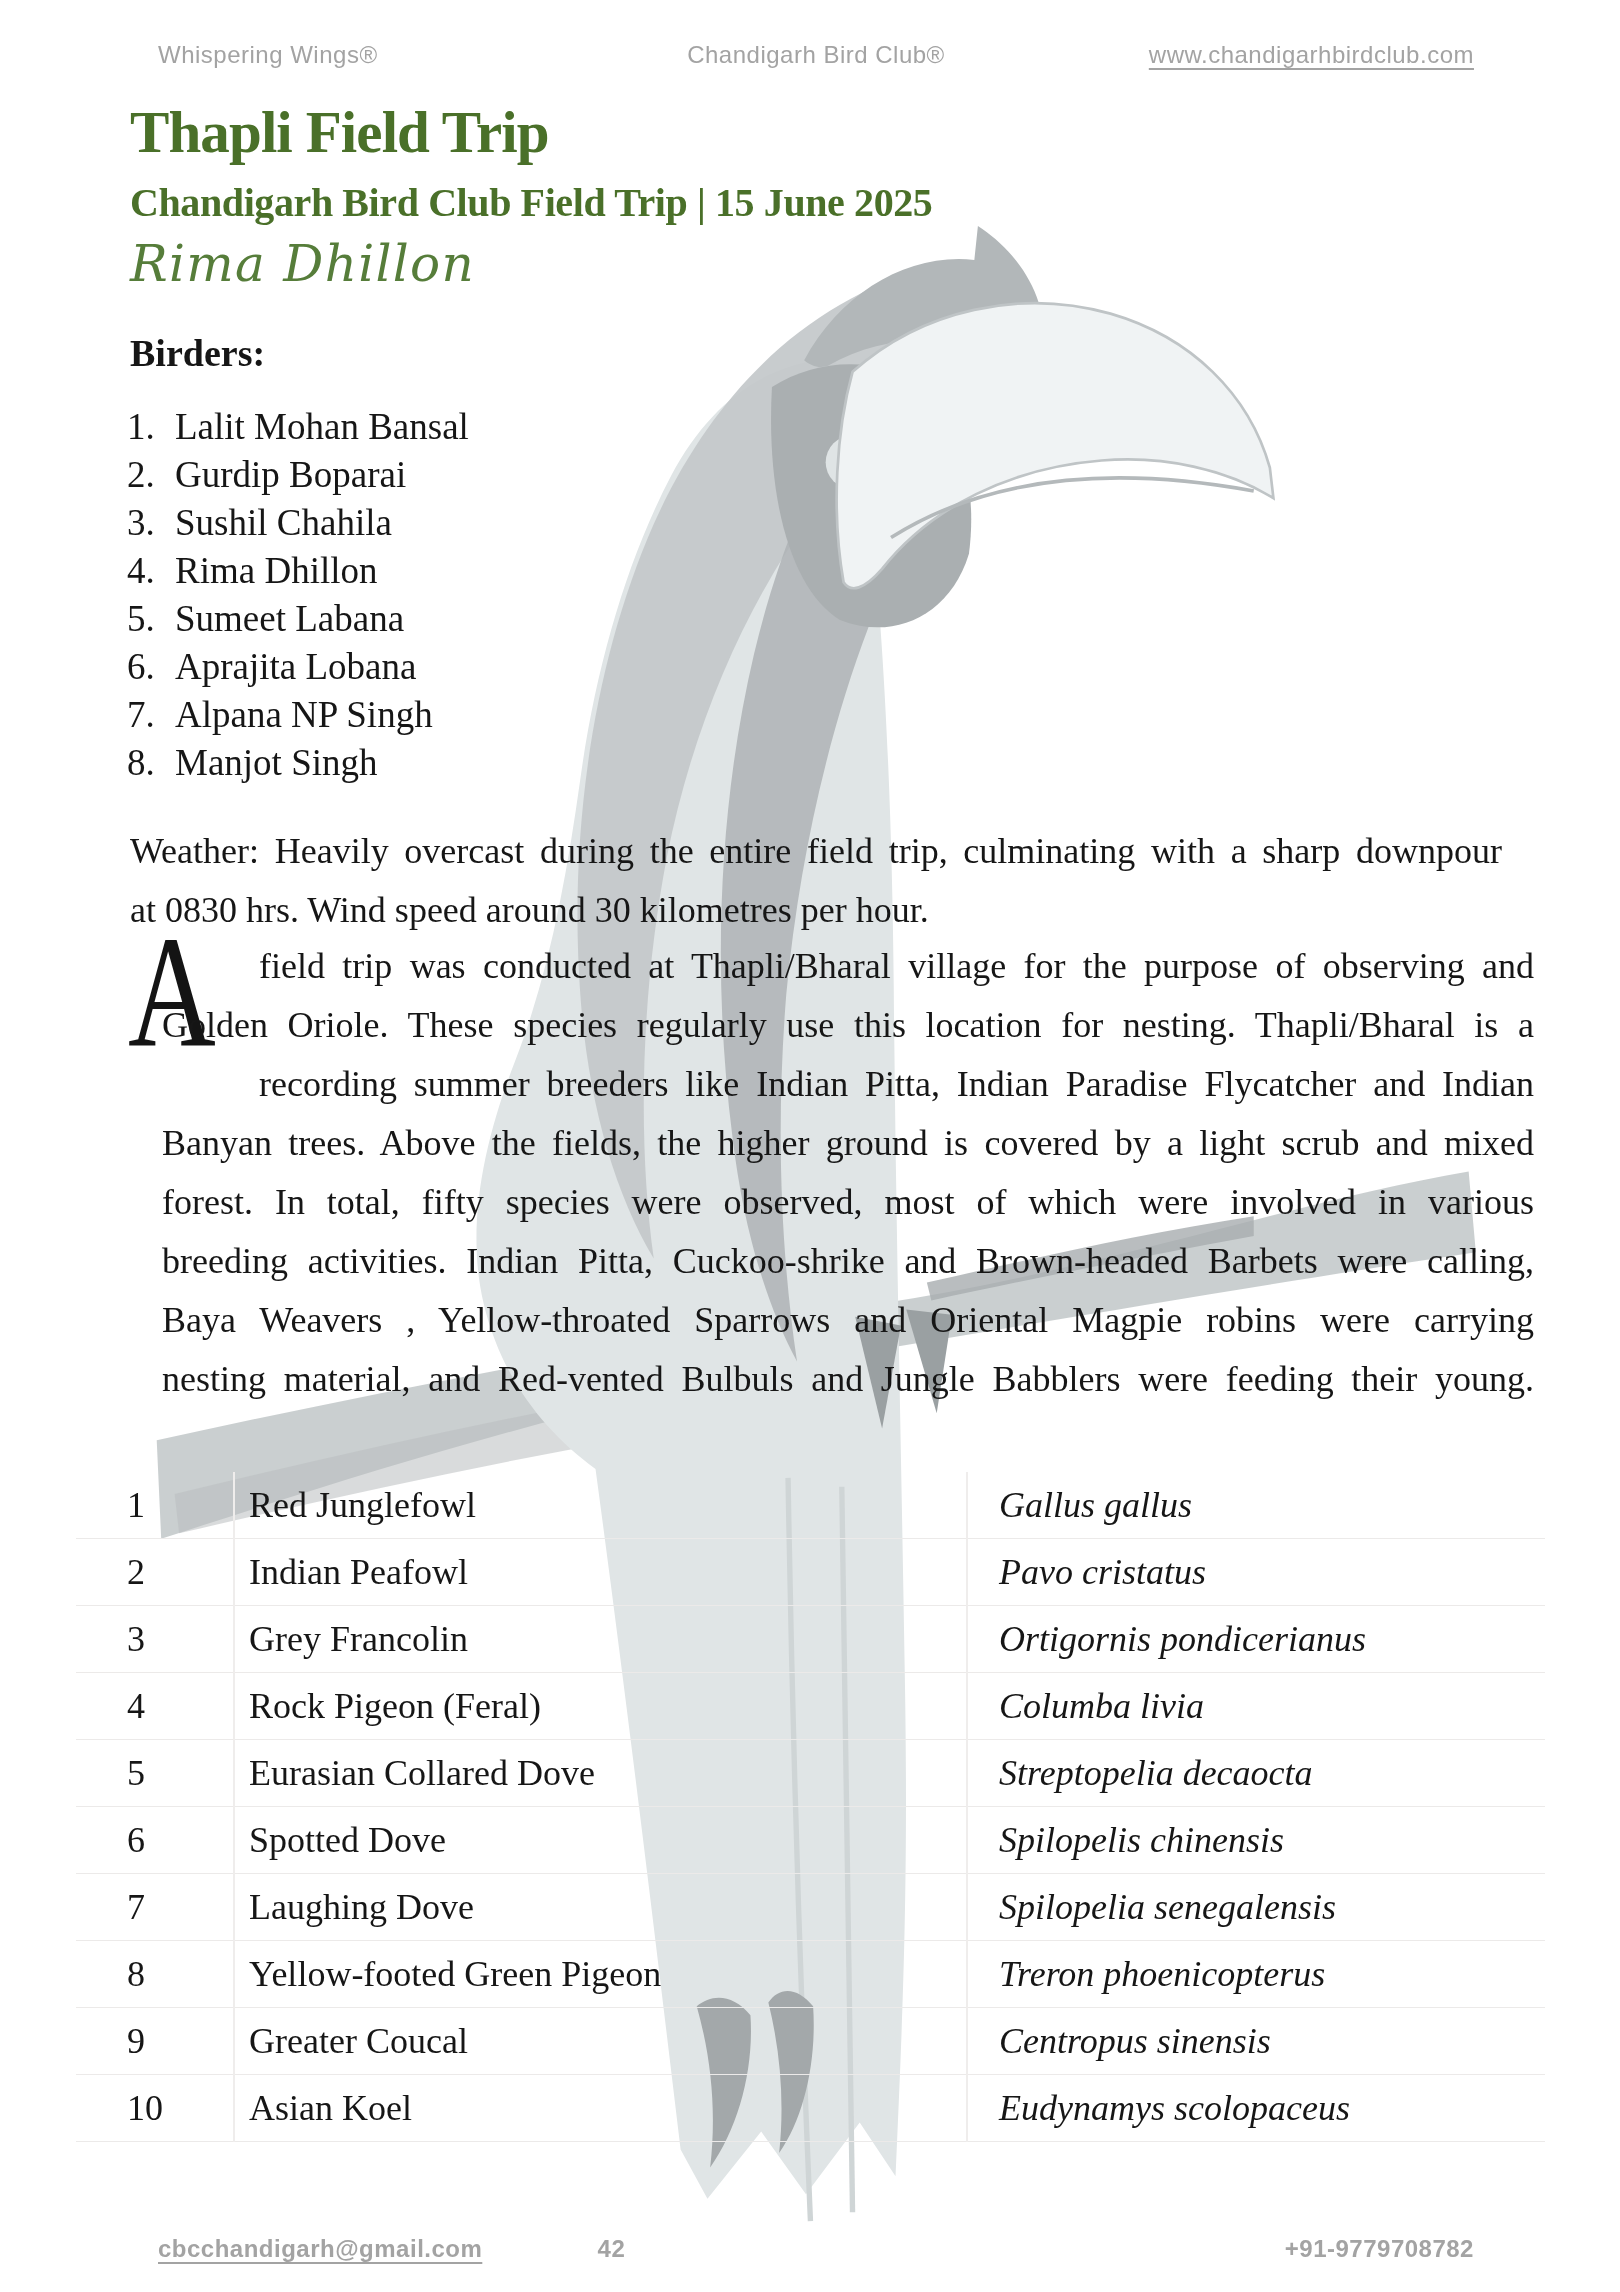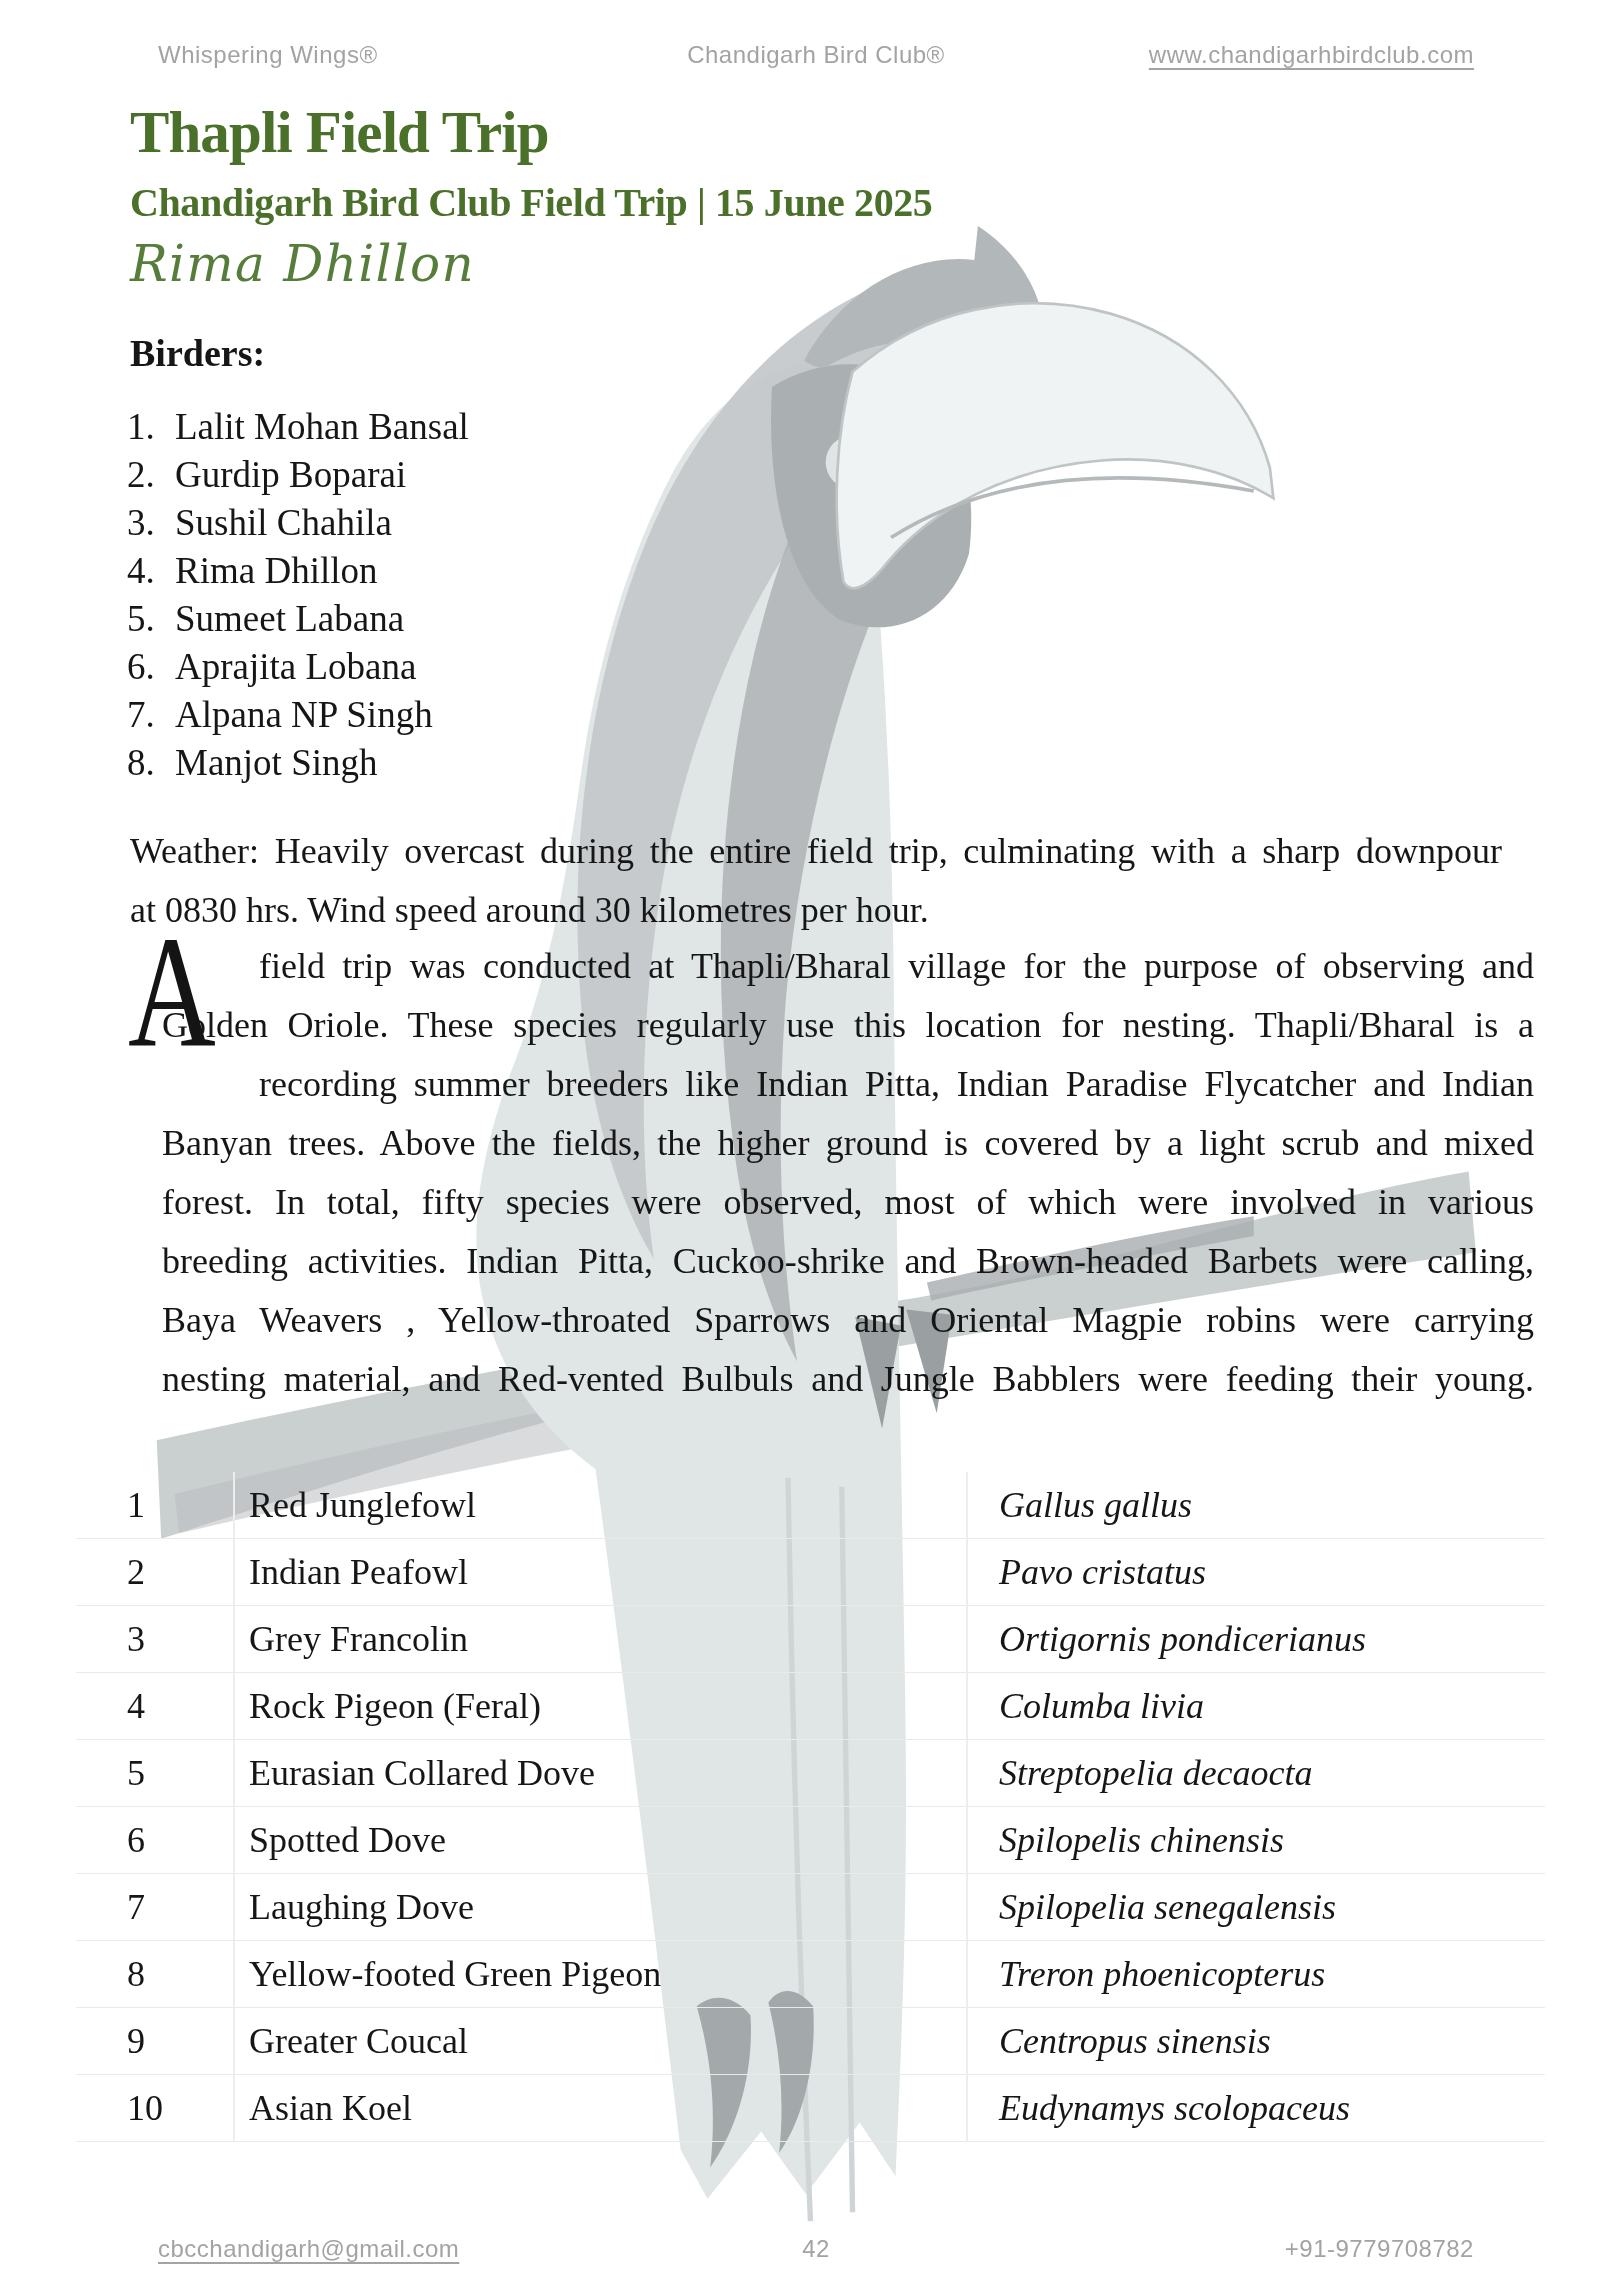--- a/index.html
+++ b/index.html
@@ -17,23 +17,23 @@
   .meta {
     font-family:"Liberation Sans", sans-serif;
     color:var(--muted,#a3a3a3); font-size:24px; letter-spacing:0.5px;
   }
   .header-row { left:158px; top:41px; width:1316px; display:flex; }
   .header-row .h-left  { width:33.4%; text-align:left; }
   .header-row .h-mid   { width:33.2%; text-align:center; }
   .header-row .h-right { width:33.4%; text-align:right; }
   .u { text-decoration:underline; text-underline-offset:4.5px; text-decoration-thickness:1.8px; }
 
-  .footer-row { left:158px; top:2235px; width:1316px; display:flex; }
+  .footer-row { left:158px; top:2235px; width:1316px; display:flex;font-weight:bold; }
   .footer-row .f-left  { width:33.4%; text-align:left; }
-  .footer-row .f-mid   { width:33.2%; text-align:center; }
+  .footer-row .f-mid   { width:33.2%; }
   .footer-row .f-right { width:33.4%; text-align:right; }
 
   
   .title {
     left:130px; top:100px; font-size:59px; font-weight:bold; letter-spacing:-0.9px;
     color:var(--green,#4a7029); line-height:1.1;
   }
   .subtitle {
     left:130px; top:179px; font-size:40px; font-weight:bold; letter-spacing:-0.4px;
     color:var(--green,#4a7029);

